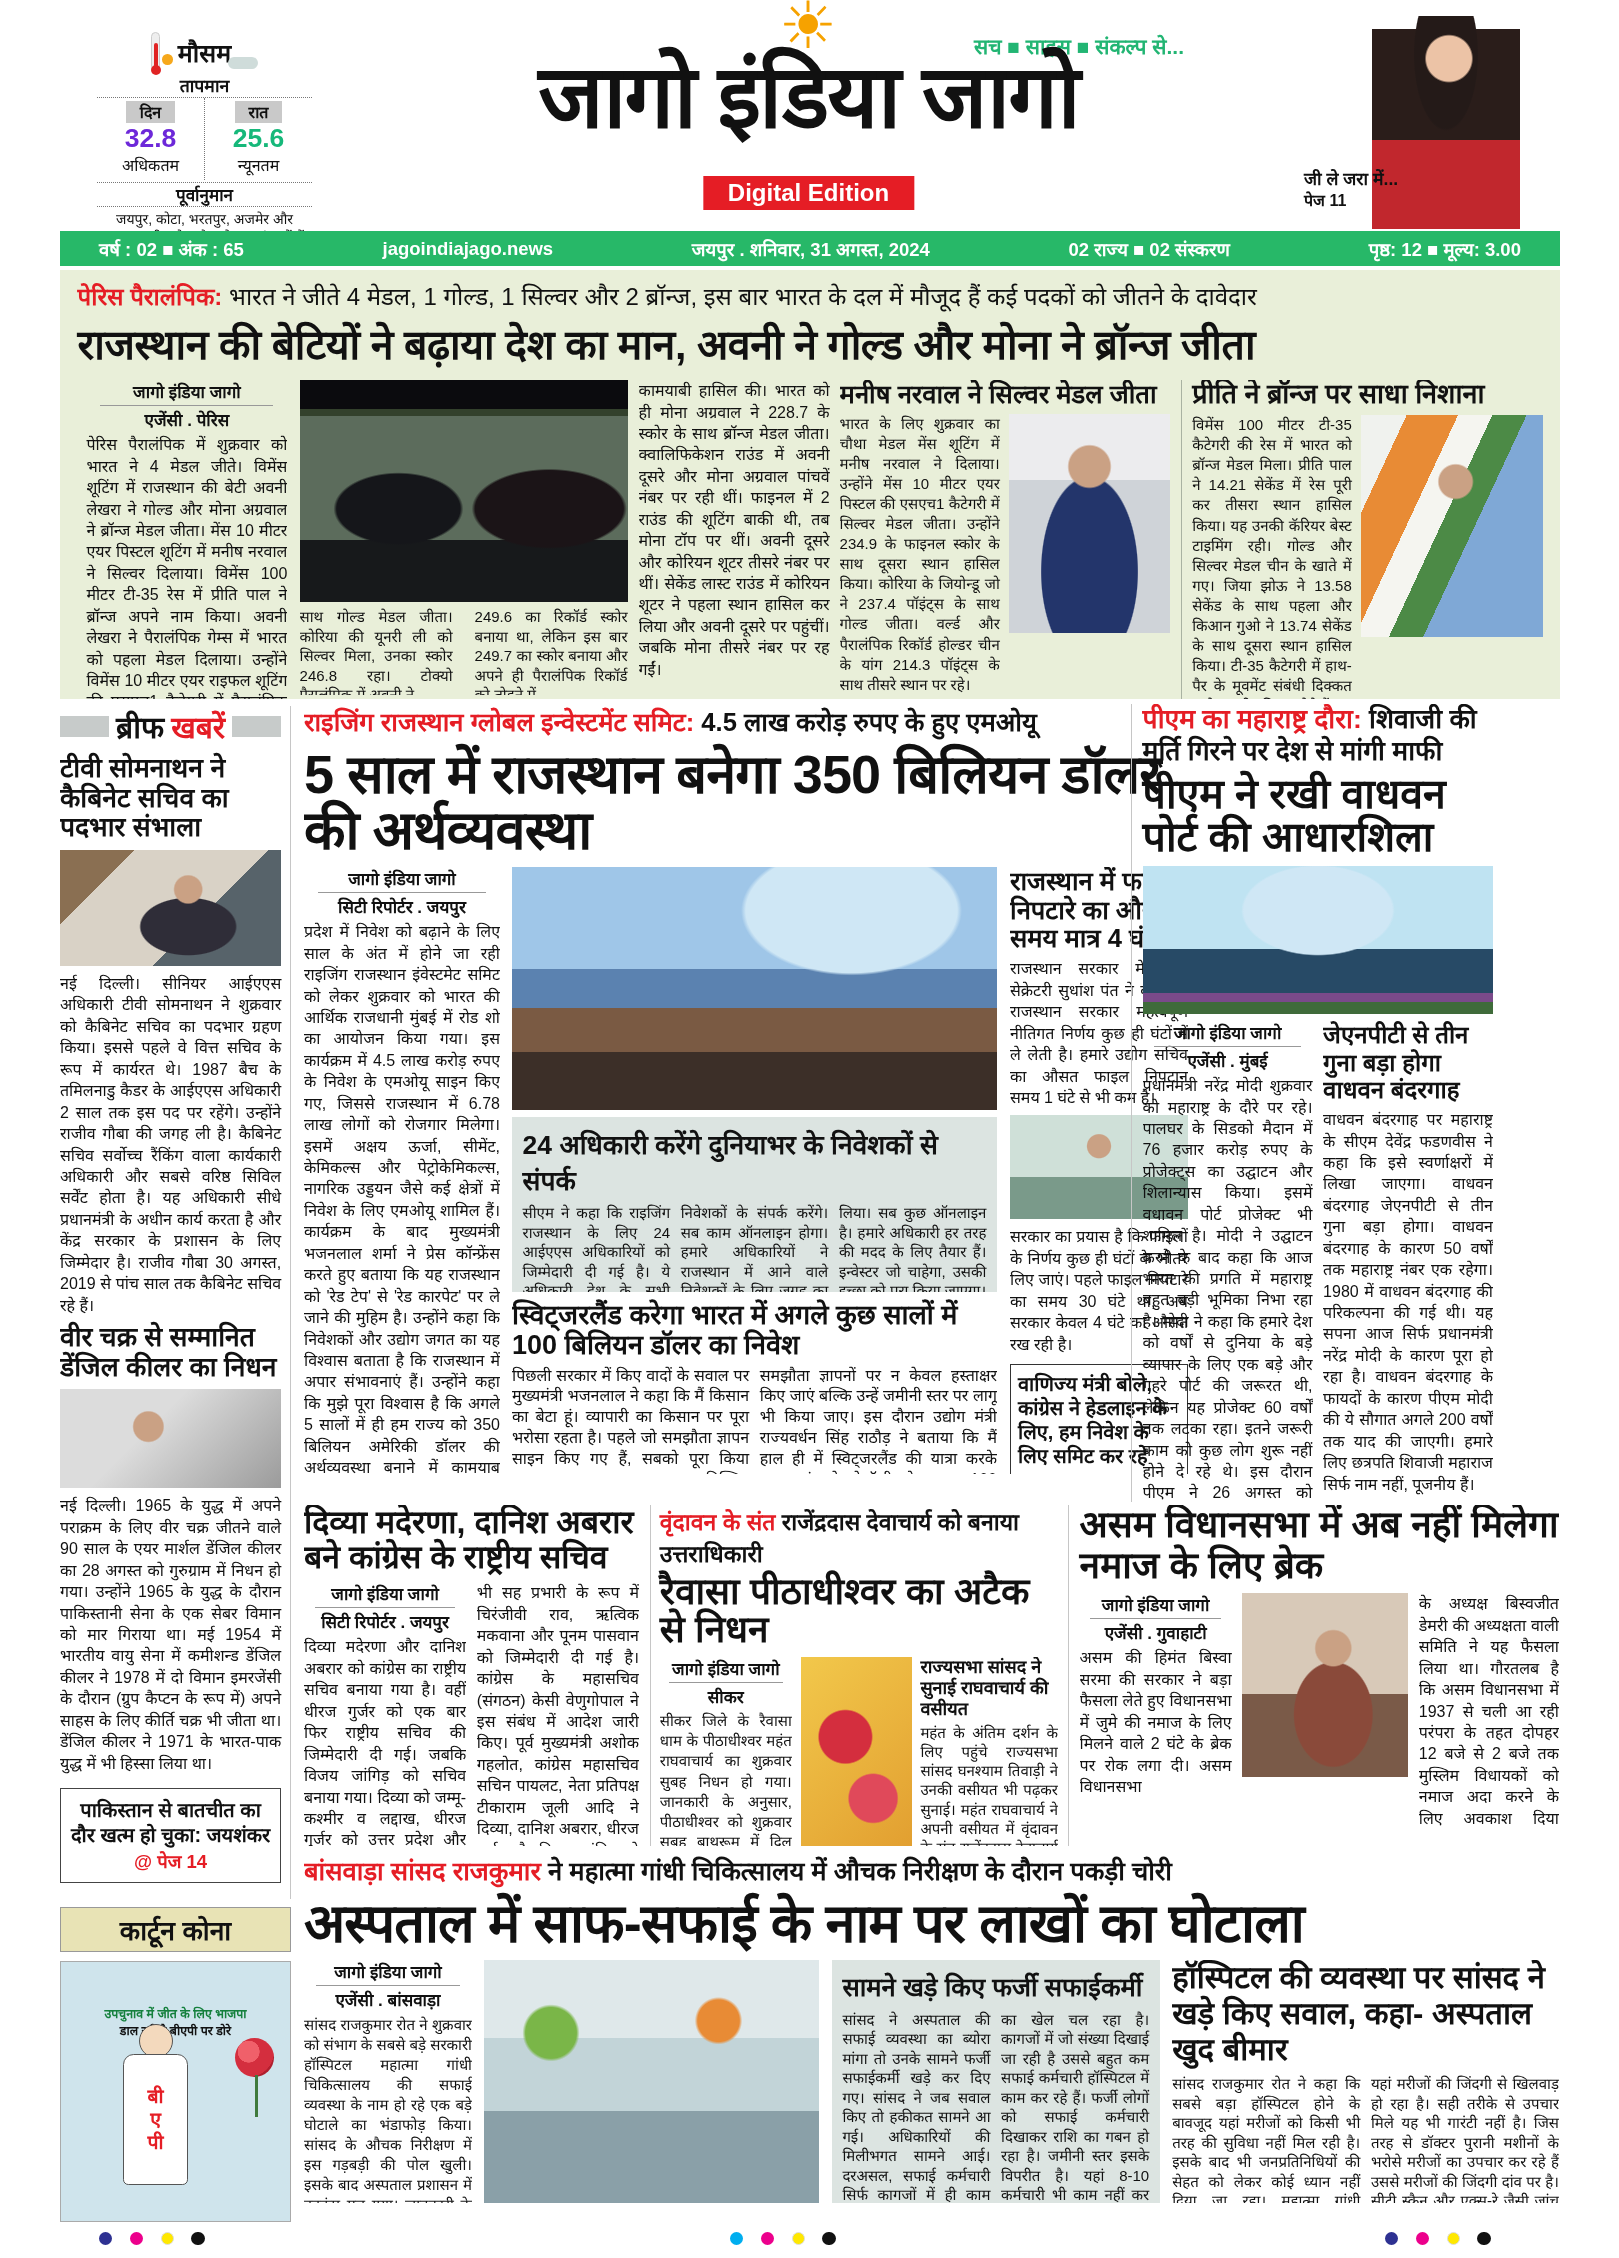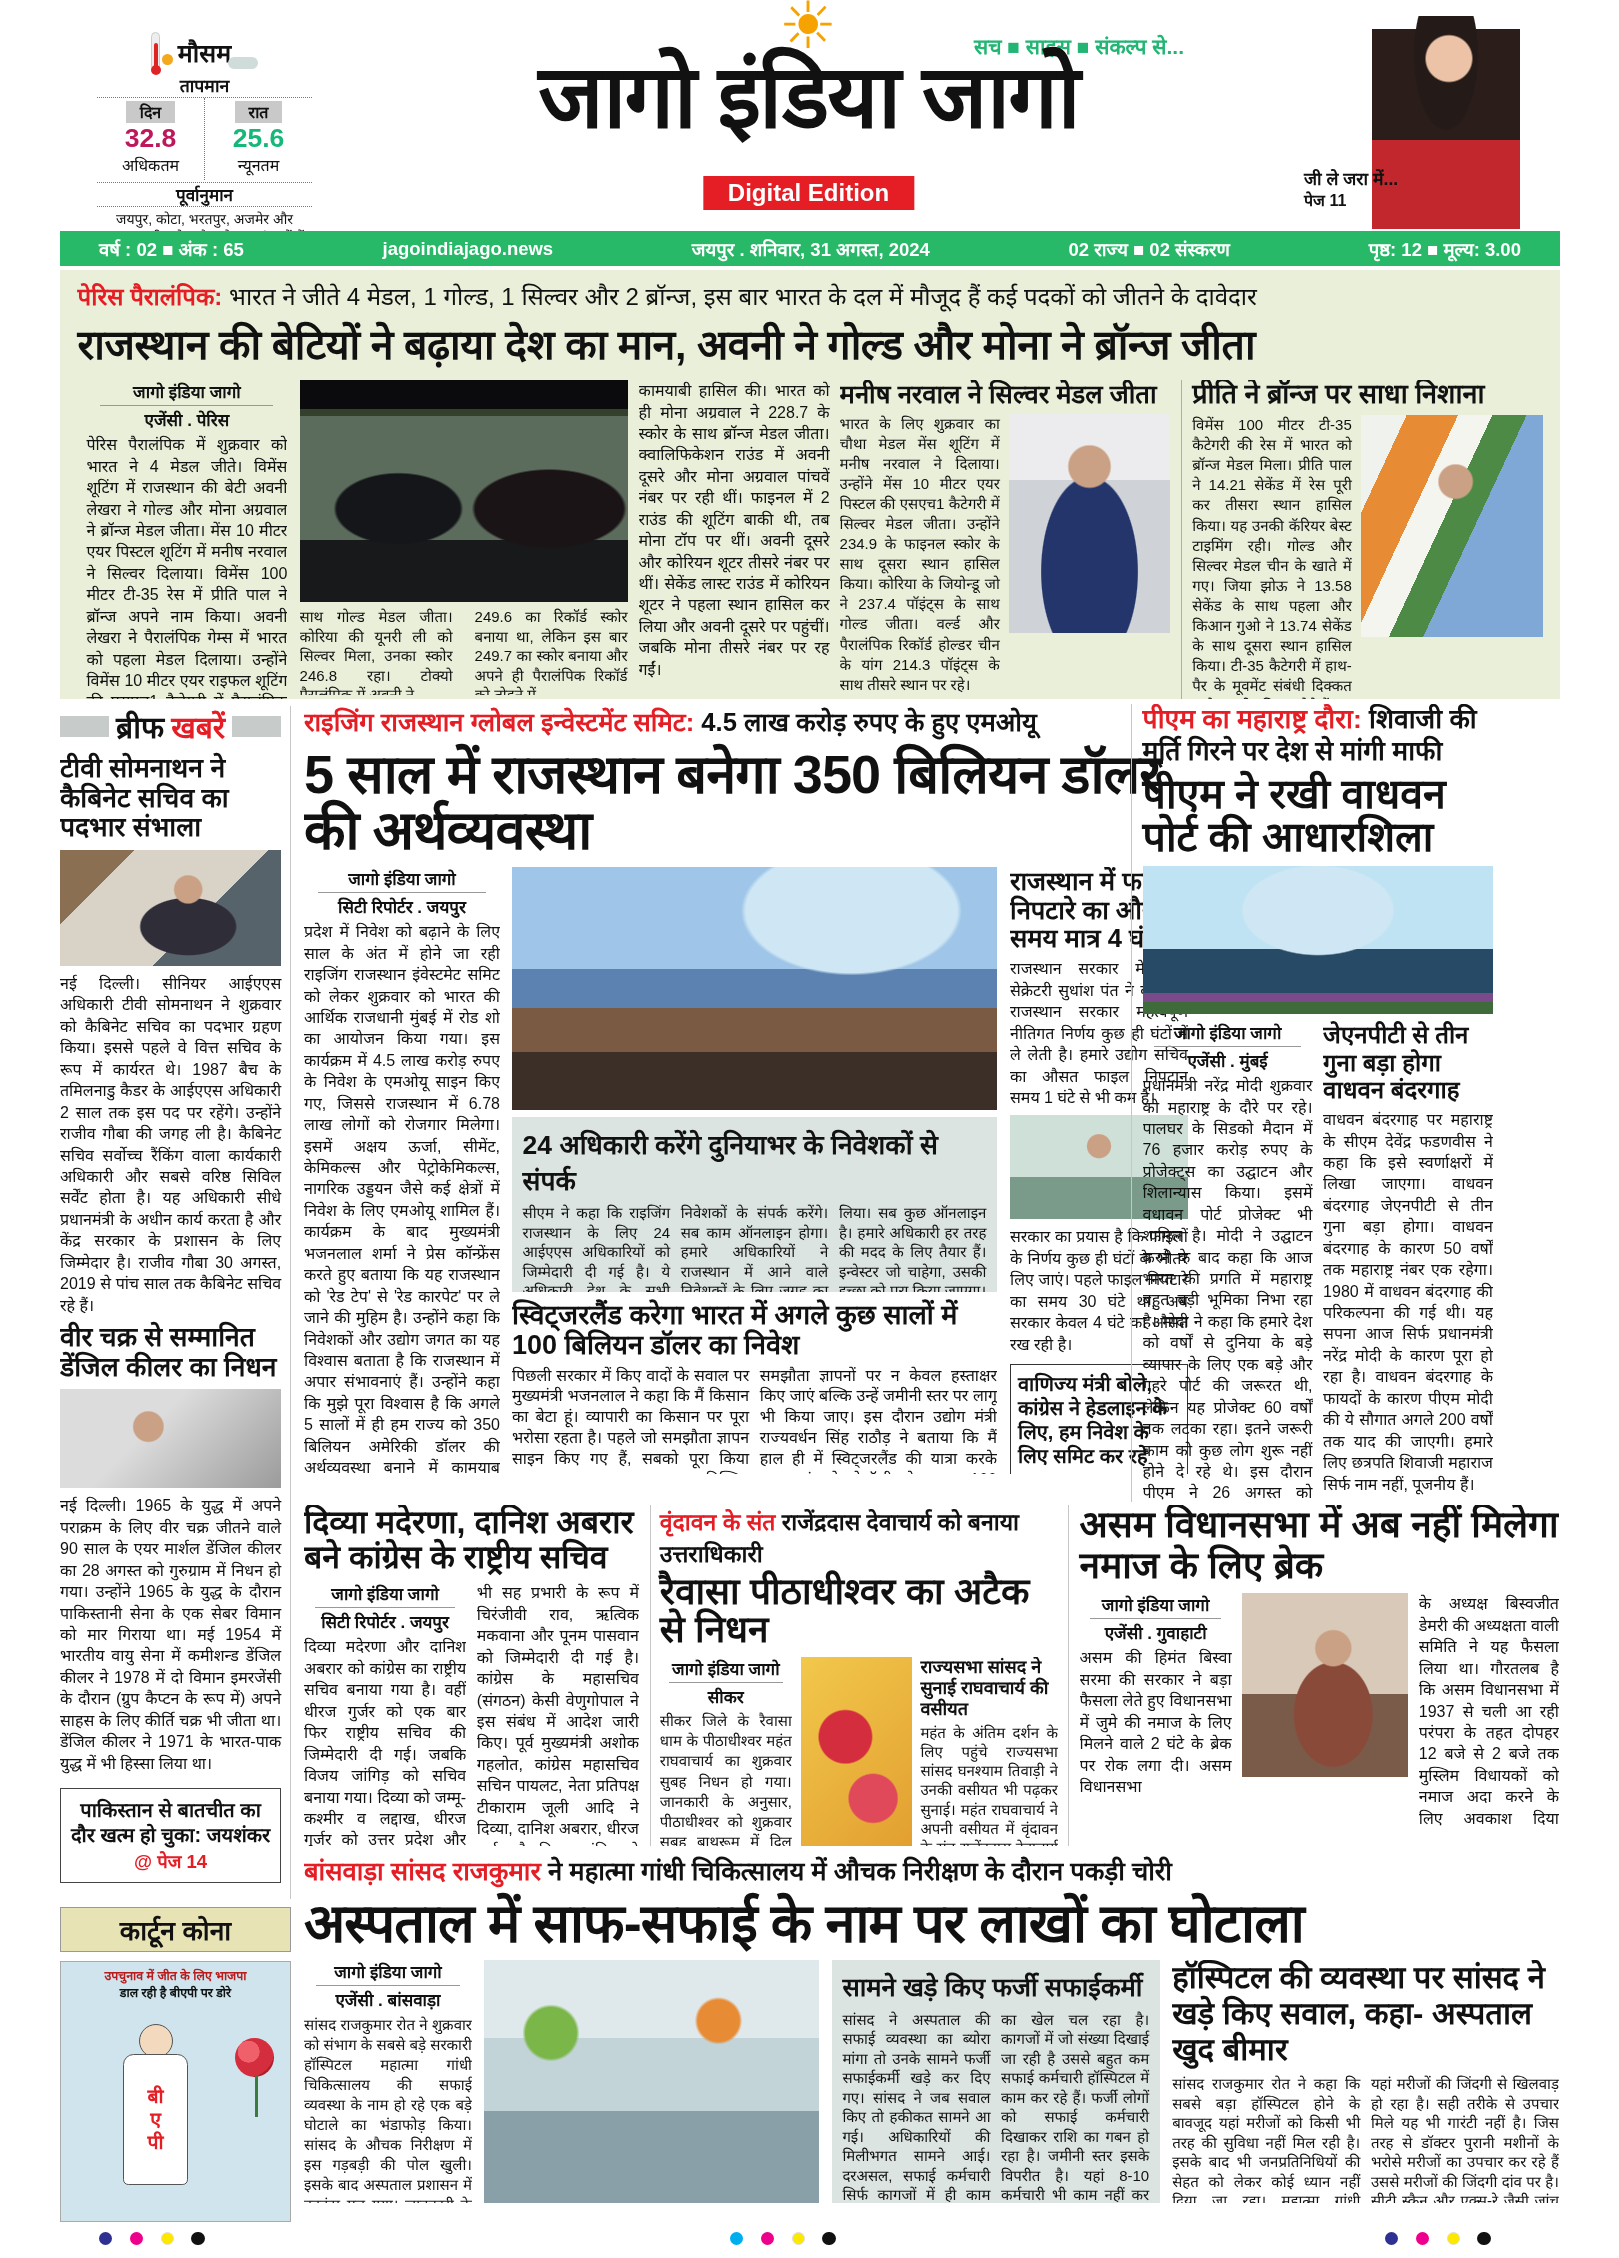--- a/index.html
+++ b/index.html
@@ -15,21 +15,21 @@
   .thermo::before { content:""; position:absolute; left:-1.8px; bottom:-5.3px; width:10.6px; height:10.6px; background:#e02424; border-radius:50%; }
   .w-sun { width:10.6px; height:10.6px; background:#f6a81c; border-radius:50%; margin-left:-3.5px; margin-top:16px;}
   .w-cloud { width:30px; height:12.4px; background:#cfdcda; border-radius:8.8px; margin-left:-8.8px; margin-top:23px;}
   .w-title { font-weight:bold; font-size:25px; }
   .w-sec { text-align:center; font-weight:bold; font-size:17.6px; border-bottom:0.9px dotted #777; margin-top:1.8px; }
   .w-cells { display:flex; }
   .w-cell { flex:1; text-align:center; padding:3.5px 1.8px; }
   .w-cell + .w-cell { border-left:0.9px dotted #777; }
   .w-chip { display:inline-block; background:#c9c9c9; font-weight:bold; padding:0 14px; font-size:16px; }
   .w-val { font-size:26.5px; font-weight:bold; }
-  .w-val.day { color:#be185d; } .w-val.night { color:#16b87a; }
+  .w-val.day { color:#6d28d9; } .w-val.night { color:#16b87a; }
   .w-sub { font-size:16px; }
   .w-fc-title { text-align:center; font-weight:bold; font-size:17px; border-top:0.9px dotted #777; border-bottom:0.9px dotted #777; margin-top:1.8px; }
   .w-fc { text-align:center; font-size:14px; line-height:1.3; margin-top:3.5px; }
 
   
   .masthead { position:absolute; left:318px; top:12.4px; width:981px; height:217px; text-align:center; }
   .tagline { position:absolute; right:115px; top:19.4px; color:#22b573; font-weight:bold; font-size:21px; }
   .mast-title { position:relative; font-size:88px; font-weight:bold; line-height:1.0; margin-top:41px; letter-spacing:-1.8px; white-space:nowrap; z-index:1; }
   .sun-icon { position:absolute; left:47%; top:-19.4px; font-size:65px; color:#f6a200; z-index:2; line-height:1; }
   .edition-badge { position:absolute; left:50%; transform:translateX(-50%); top:164px; background:#e51d25; color:#fff; font-weight:bold; font-size:24px; padding:2.6px 25px; }
@@ -172,21 +172,21 @@
     background:
       radial-gradient(circle at 55% 30%, #caa184 0 11%, rgba(0,0,0,0) 12%),
       radial-gradient(ellipse at 55% 66%, #8a4a3a 0 30%, rgba(0,0,0,0) 31%),
       linear-gradient(180deg,#d8c9b8 0 55%, #7a5a48 55% 100%); }
   .as-c2 { flex:1; overflow:hidden; height:238px; }
 
   
   .cartoon { position:absolute; left:60px; top:1907px; width:231px; height:314px; }
   .cartoon-title { background:#e8e3b5; border:0.9px solid #999; text-align:center; font-weight:bold; font-size:26.5px; padding:3.5px 0; }
   .cartoon-art { position:relative; margin-top:8.8px; height:261px; background:#cfe4ec; border:0.9px solid #aaa; padding-top:5.3px; text-align:center; }
-  .cart-cap1 { color:#b91c1c; font-weight:bold; font-size:12.4px; }
+  .cart-cap1 { color:#15803d; font-weight:bold; font-size:12.4px;margin-top:38px; }
   .cart-cap2 { font-weight:bold; font-size:12.4px; }
   .cart-fig { position:absolute; left:62px; top:62px; width:65px; height:168px; }
   .cart-head { width:34px; height:34px; border-radius:50%; background:#f3d9bd; border:1.8px solid #555; margin:0 auto; }
   .cart-body { width:65px; height:131px; background:#fff; border:1.8px solid #555; border-radius:10.6px 10.6px 5.3px 5.3px; margin-top:-3.5px; display:flex; flex-direction:column; align-items:center; justify-content:center; gap:1.8px; }
   .cart-body span { color:#e51d25; font-weight:bold; font-size:19.4px; line-height:1.1; }
   .cart-flower { position:absolute; right:16px; top:76px; width:39px; height:39px; border-radius:50%;
     background:radial-gradient(circle at 35% 35%, #f0606a 0 30%, #d42e3e 31% 70%, #b01f2e 71% 100%); }
   .cart-stem { position:absolute; right:32px; top:113px; width:3.5px; height:42px; background:#3f7a3d; }
 
   

